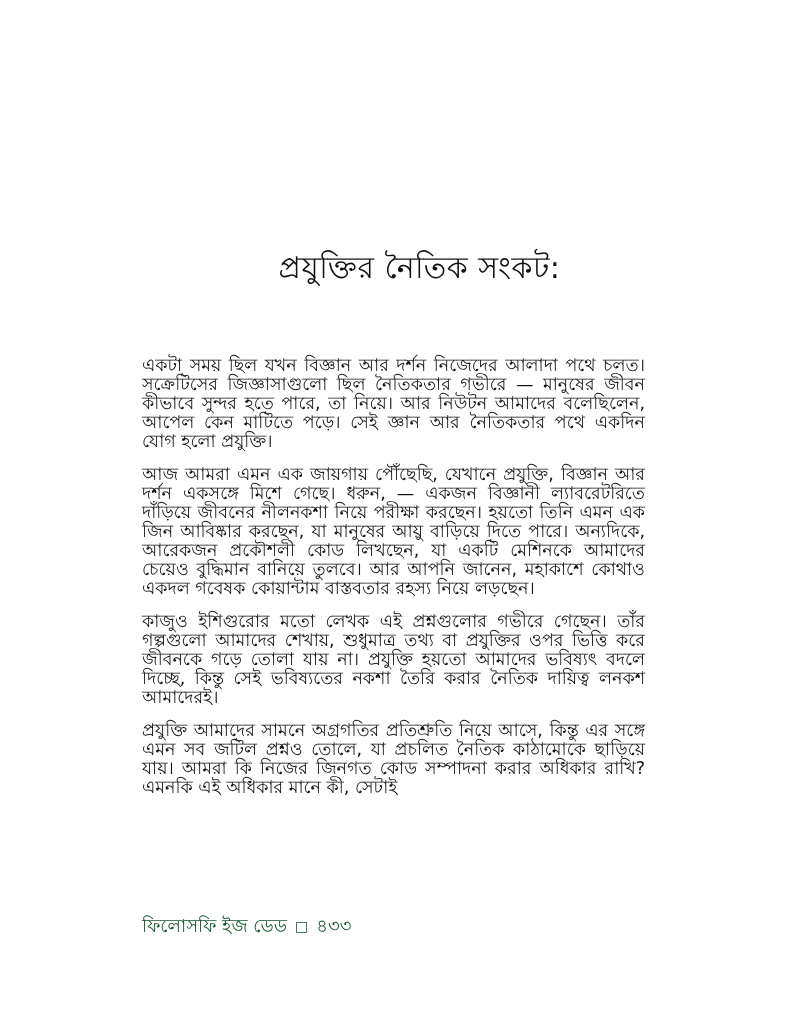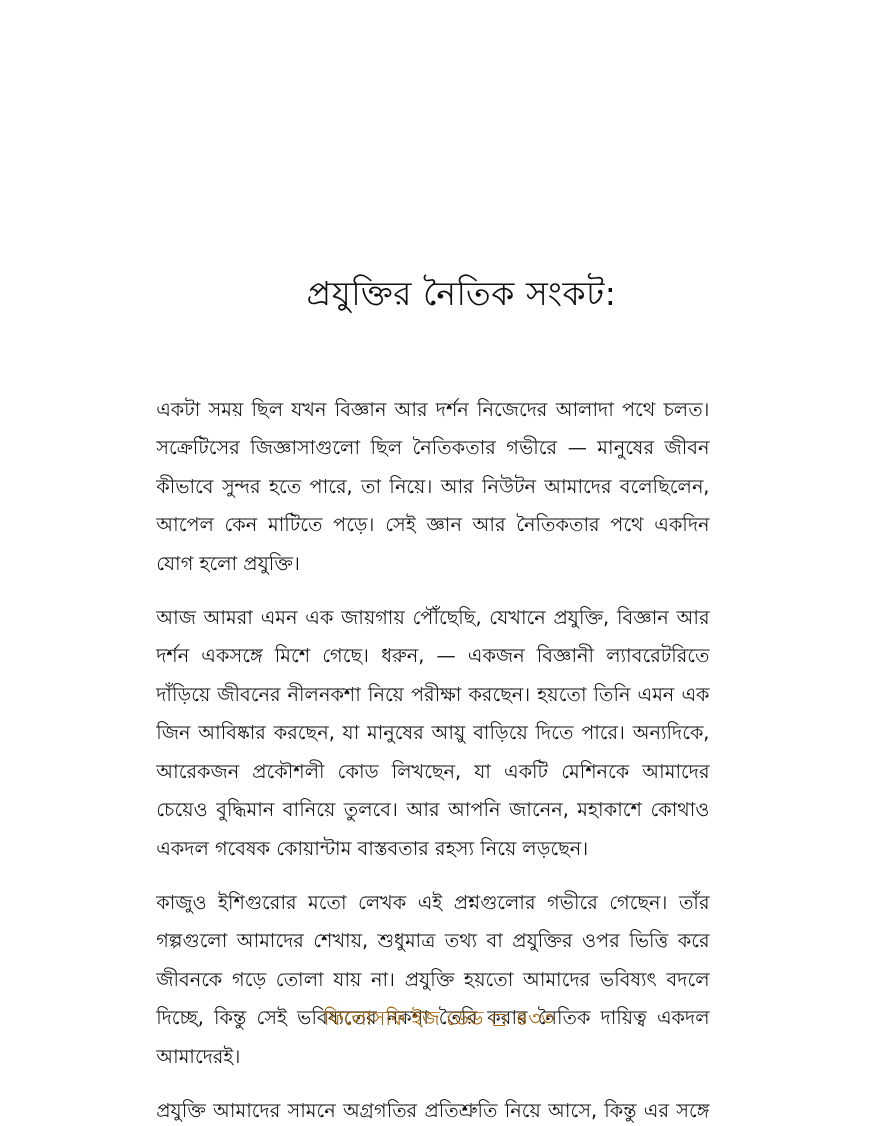--- a/index.html
+++ b/index.html
@@ -36,33 +36,33 @@
   }
   .body-text {
     position: absolute;
     top: 356px;
     left: 142px;
     width: 514px;
   }
   .body-text p {
     margin: 0 11px 14px 0;
     font-size: 17.5px;
-    line-height: 35px;
+    line-height: 19px;
     text-align: justify;
     text-justify: inter-word;
     color: #141414;
   }
   .page-footer {
     position: absolute;
     top: 912px;
     left: 142px;
     width: 514px;
-    text-align: center;
+    text-align: left;
     font-size: 18px;
-    color: #a16207;
+    color: #14532d;
     white-space: nowrap;
   }
   .page-footer .sep {
     display: inline-block;
     margin: 0 8px;
     font-size: 14px;
     vertical-align: 1px;
   }
 </style>
 </head>
@@ -70,21 +70,21 @@
 
 <div class="book-page">
 
   <h1 class="chapter-title">
     <span class="title-line">প্রযুক্তির নৈতিক সংকট:</span>
   </h1>
 
   <article class="body-text">
     <p>একটা সময় ছিল যখন বিজ্ঞান আর দর্শন নিজেদের আলাদা পথে চলত। সক্রেটিসের জিজ্ঞাসাগুলো ছিল নৈতিকতার গভীরে — মানুষের জীবন কীভাবে সুন্দর হতে পারে, তা নিয়ে। আর নিউটন আমাদের বলেছিলেন, আপেল কেন মাটিতে পড়ে। সেই জ্ঞান আর নৈতিকতার পথে একদিন যোগ হলো প্রযুক্তি।</p>
     <p>আজ আমরা এমন এক জায়গায় পৌঁছেছি, যেখানে প্রযুক্তি, বিজ্ঞান আর দর্শন একসঙ্গে মিশে গেছে। ধরুন, — একজন বিজ্ঞানী ল্যাবরেটরিতে দাঁড়িয়ে জীবনের নীলনকশা নিয়ে পরীক্ষা করছেন। হয়তো তিনি এমন এক জিন আবিষ্কার করছেন, যা মানুষের আয়ু বাড়িয়ে দিতে পারে। অন্যদিকে, আরেকজন প্রকৌশলী কোড লিখছেন, যা একটি মেশিনকে আমাদের চেয়েও বুদ্ধিমান বানিয়ে তুলবে। আর আপনি জানেন, মহাকাশে কোথাও একদল গবেষক কোয়ান্টাম বাস্তবতার রহস্য নিয়ে লড়ছেন।</p>
-    <p>কাজুও ইশিগুরোর মতো লেখক এই প্রশ্নগুলোর গভীরে গেছেন। তাঁর গল্পগুলো আমাদের শেখায়, শুধুমাত্র তথ্য বা প্রযুক্তির ওপর ভিত্তি করে জীবনকে গড়ে তোলা যায় না। প্রযুক্তি হয়তো আমাদের ভবিষ্যৎ বদলে দিচ্ছে, কিন্তু সেই ভবিষ্যতের নকশা তৈরি করার নৈতিক দায়িত্ব একদল আমাদেরই।</p>
+    <p>কাজুও ইশিগুরোর মতো লেখক এই প্রশ্নগুলোর গভীরে গেছেন। তাঁর গল্পগুলো আমাদের শেখায়, শুধুমাত্র তথ্য বা প্রযুক্তির ওপর ভিত্তি করে জীবনকে গড়ে তোলা যায় না। প্রযুক্তি হয়তো আমাদের ভবিষ্যৎ বদলে দিচ্ছে, কিন্তু সেই ভবিষ্যতের নকশা তৈরি করার নৈতিক দায়িত্ব লনকশ আমাদেরই।</p>
     <p>প্রযুক্তি আমাদের সামনে অগ্রগতির প্রতিশ্রুতি নিয়ে আসে, কিন্তু এর সঙ্গে এমন সব জটিল প্রশ্নও তোলে, যা প্রচলিত নৈতিক কাঠামোকে ছাড়িয়ে যায়। আমরা কি নিজের জিনগত কোড সম্পাদনা করার অধিকার রাখি? এমনকি এই অধিকার মানে কী, সেটাই</p>
   </article>
 
   <footer class="page-footer">
     <span>ফিলোসফি ইজ ডেড</span><span class="sep">□</span><span>৪৩৩</span>
   </footer>
 
 </div>
 
 </body></html>

